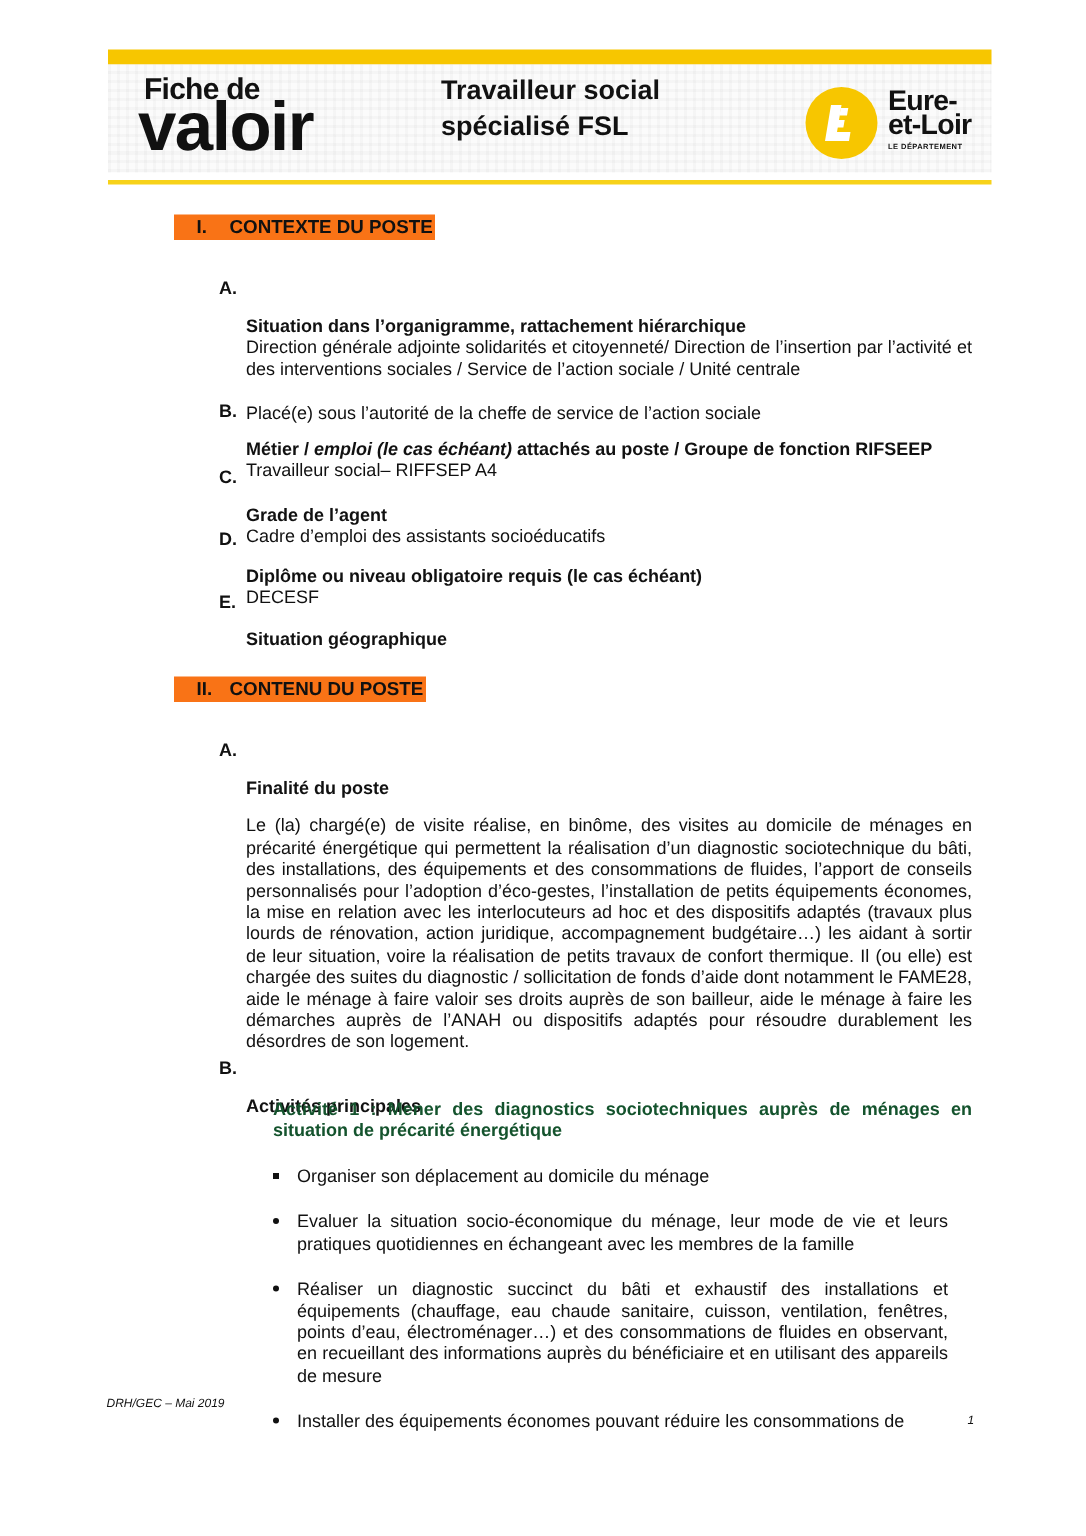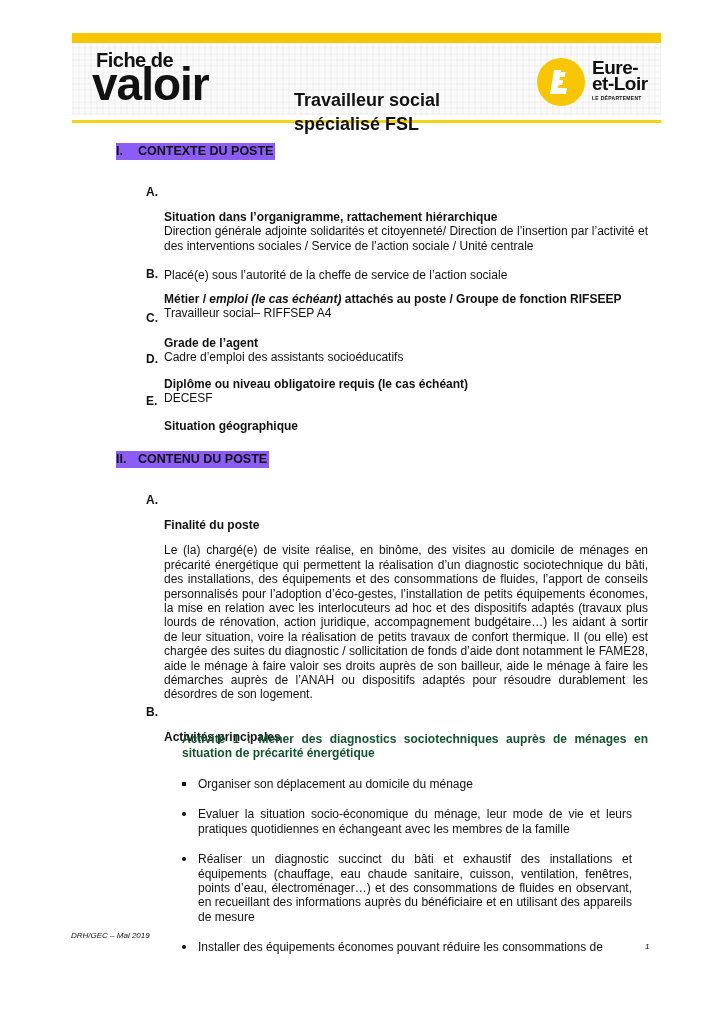--- a/index.html
+++ b/index.html
@@ -10,28 +10,28 @@
   
   .hdr-bar-top { position: absolute; left: 68px; top: 33px; width: 589px; height: 10px; background: #f7c600; }
   .hdr-band { position: absolute; left: 68px; top: 43px; width: 589px; height: 72px;
               background-color: #fbfbfb;
               background-image:
                 repeating-linear-gradient(90deg, rgba(0,0,0,0.025) 0 2px, transparent 2px 6px),
                 repeating-linear-gradient(0deg, rgba(0,0,0,0.025) 0 2px, transparent 2px 6px); }
   .hdr-bar-bottom { position: absolute; left: 68px; top: 120px; width: 589px; height: 3px; background: #f7d21a; }
   .fiche-de { position: absolute; left: 92px; top: 50px; font-size: 20px; font-weight: bold; letter-spacing: -0.5px; line-height: 20px; }
   .poste { position: absolute; left: 88px; top: 61px; font-size: 46px; font-weight: bold; letter-spacing: -1px; line-height: 46px; }
-  .job-title { position: absolute; left: 290px; top: 48px; font-size: 18px; font-weight: bold; line-height: 24px; color: #111; margin-top: 40px; }
+  .job-title { position: absolute; left: 290px; top: 48px; font-size: 18px; font-weight: bold; line-height: 24px; color: #111; }
   .logo-circle { position: absolute; left: 533px; top: 58px; width: 48px; height: 48px; border-radius: 50%; background: #f7c600; }
   .logo-glyph { position: absolute; left: 0; top: 0; width: 48px; height: 48px; }
   .logo-text { position: absolute; left: 588px; top: 60px; font-size: 19px; font-weight: bold; line-height: 16px; letter-spacing: -0.5px; }
   .logo-sub { position: absolute; left: 588px; top: 95px; font-size: 5px; font-weight: bold; letter-spacing: 0.3px; }
 
   
-  .sec-head { position: absolute; left: 112px; font-size: 12.5px; font-weight: bold; background: #8b5cf6; padding: 1px 2px 1px 0; line-height: 15px; }
+  .sec-head { position: absolute; left: 112px; font-size: 12.5px; font-weight: bold; background: #f97316; padding: 1px 2px 1px 15px; line-height: 15px; }
   .sec-head .num { display: inline-block; width: 22px; }
   .sub { position: absolute; left: 160px; width: 484px; font-size: 12px; line-height: 14.4px; }
   .sub .letter { position: absolute; left: -18px; top: 0; font-weight: bold; }
   .sub .title { font-weight: bold; margin-top: 25px; }
   .sub .title i { font-style: italic; }
   .para { text-align: justify; }
   .act-title { position: absolute; left: 178px; width: 466px; font-size: 12px; line-height: 14.4px; font-weight: bold; color: #14532d; text-align: justify; }
   .blist { position: absolute; left: 178px; width: 466px; font-size: 12px; line-height: 14.4px; margin: 0; padding: 0; list-style: none; }
   .blist li { position: relative; text-align: justify; margin: 16px; }
   .blist li .bullet { position: absolute; left: -17px; top: 0; }

